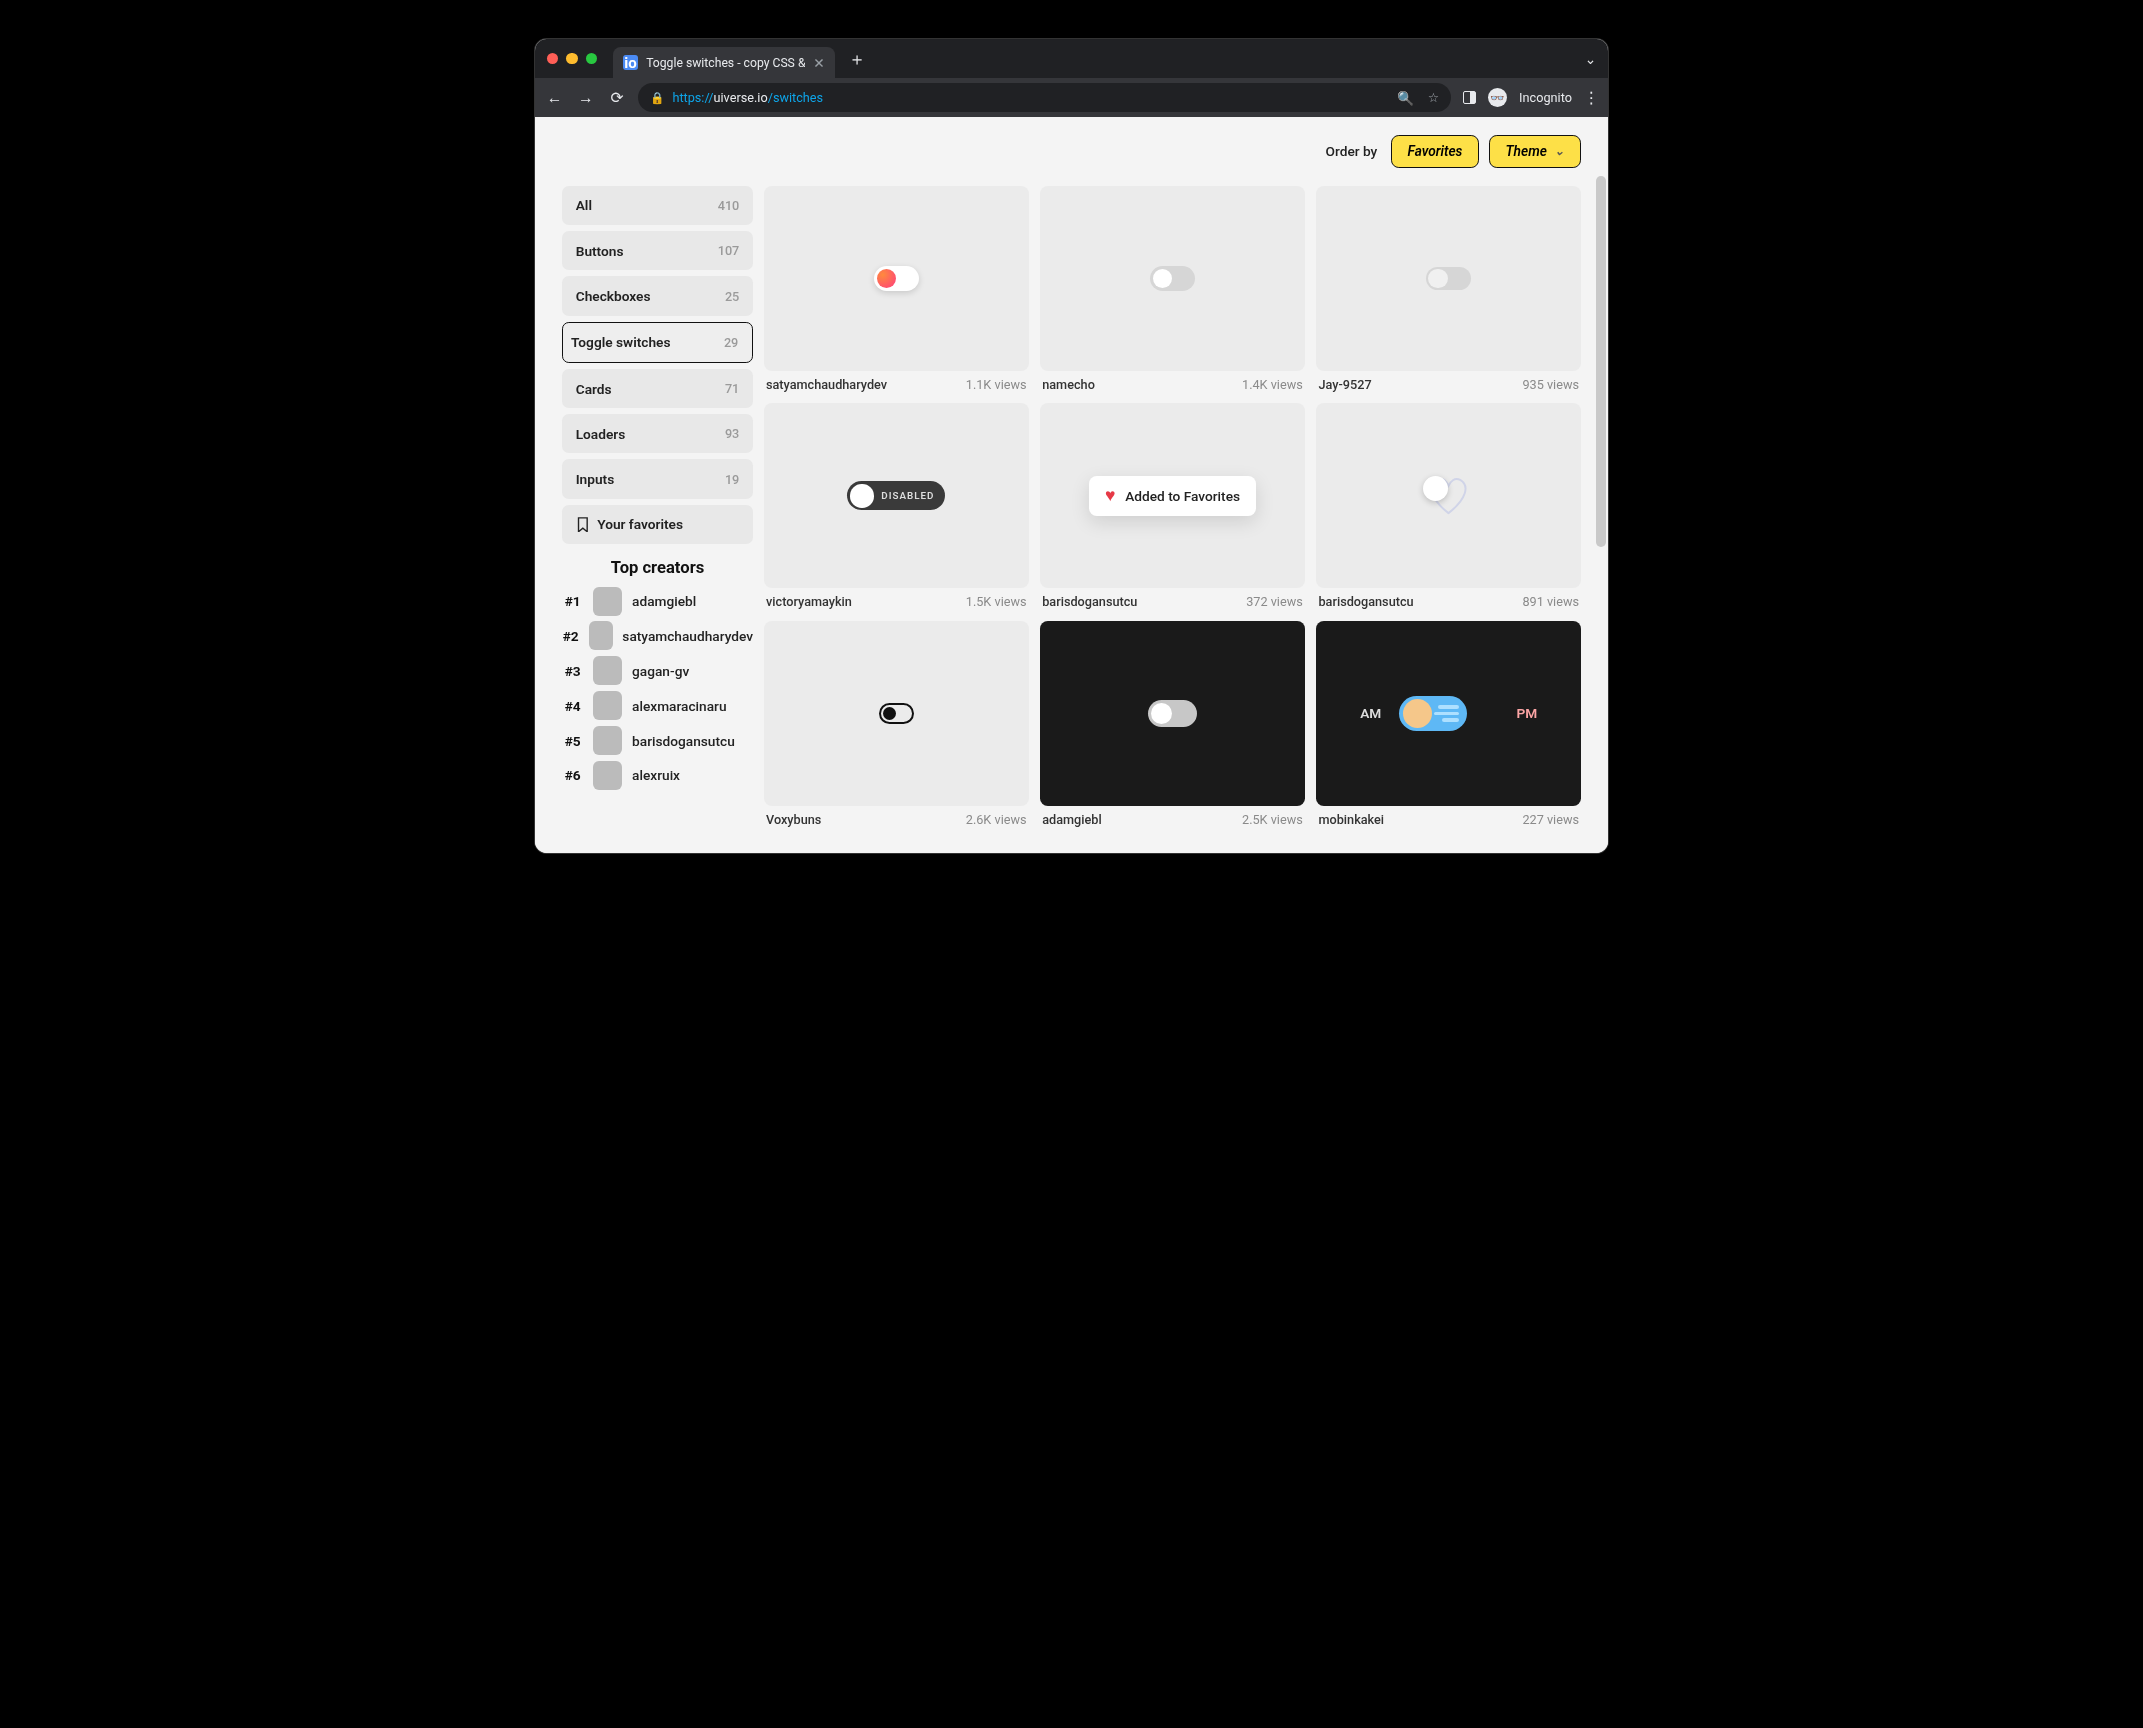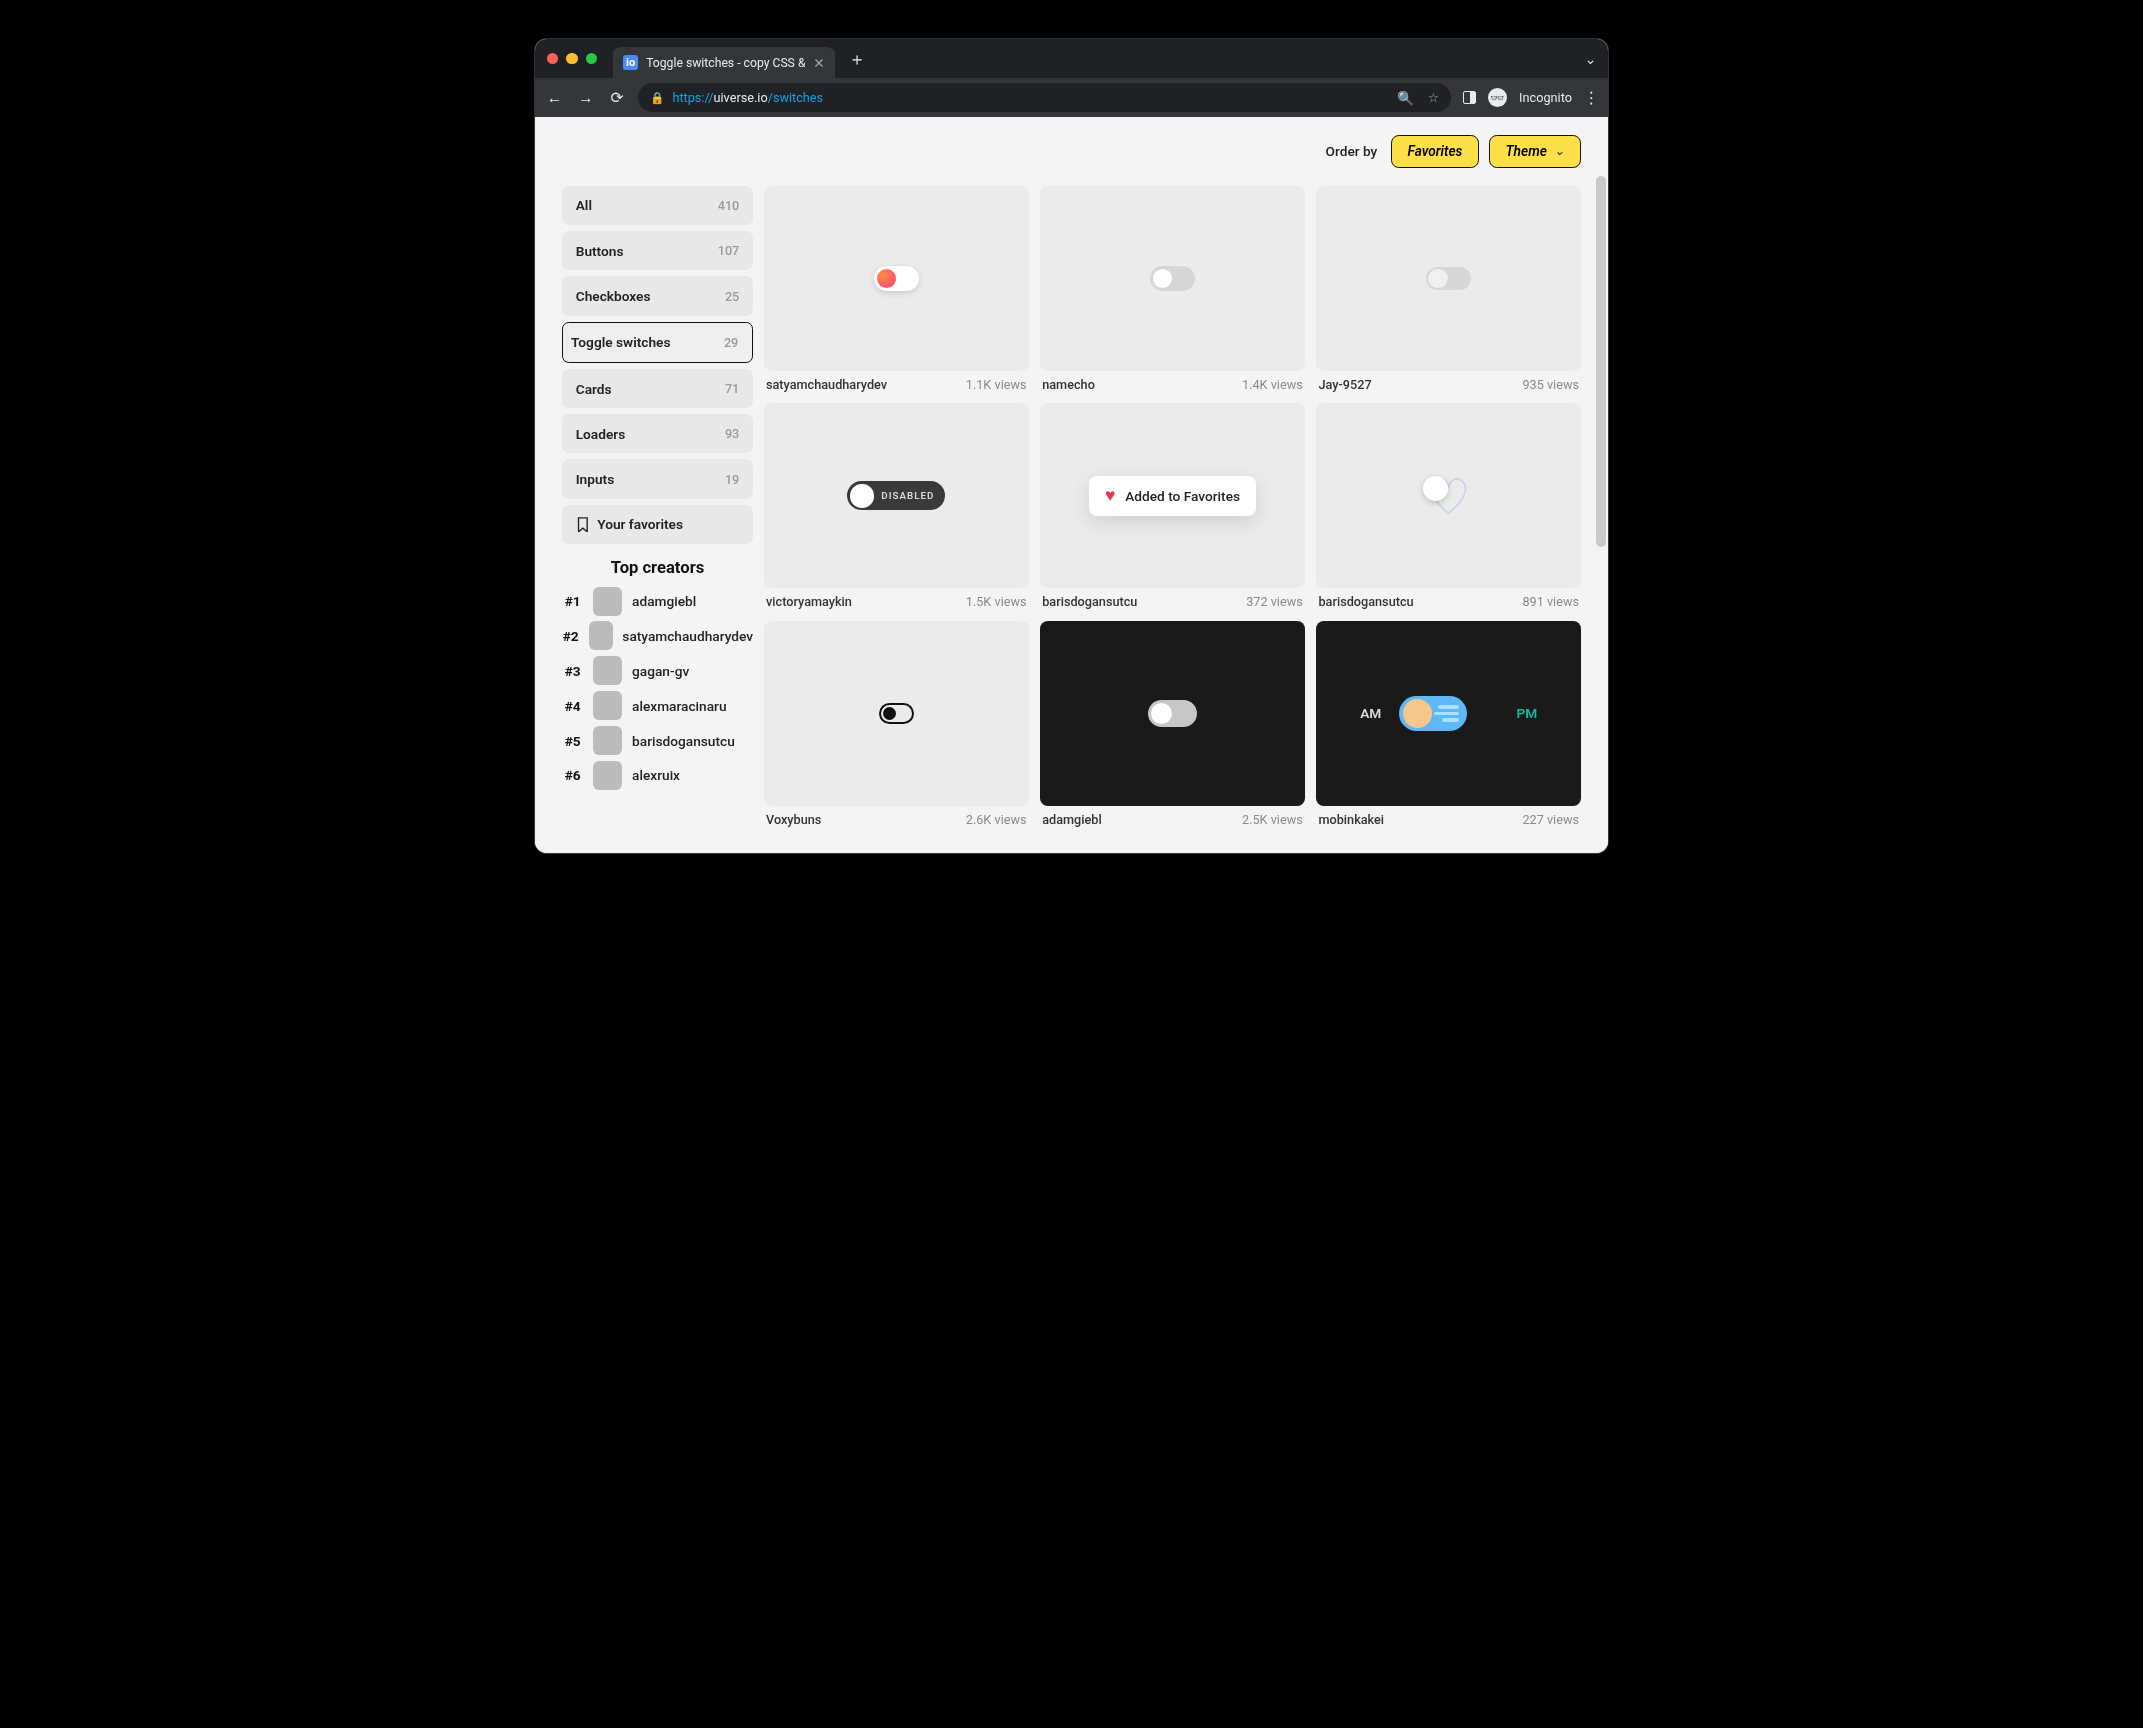--- a/index.html
+++ b/index.html
@@ -43,21 +43,21 @@
     gap: 7.8px;
     align-self: flex-end;
     font-size: 12.2px;
     color: #e8eaed;
     max-width: 234px;
   }
   .favicon {
     width: 15.6px; height: 15.6px; border-radius: 2.9px;
     background: #4b8bf4;
     display:flex; align-items:center; justify-content:center;
-    color:#fff; font-size:11px; font-weight:700;
+    color:#fff; font-size:15px; font-weight:700;
   }
   .tab-title { white-space: nowrap; overflow: hidden; text-overflow: ellipsis; flex:1; }
   .tab-close { color:#9aa0a6; font-size:13.7px; }
   .newtab { color:#e8eaed; margin-left:13.7px; font-size:17.6px; font-weight:300; }
   .titlebar .chev { margin-left:auto; color:#e8eaed; font-size:13.7px; }
   .toolbar {
     background: #35363a;
     height: 39px;
     display: flex;
     align-items: center;
@@ -172,21 +172,21 @@
   }
   .heart{color:#e63946;font-size:17.6px;}
   .heart-outline{position:relative;width:55px;height:47px;}
   .heart-outline svg{width:55px;height:47px;}
   .heart-knob{position:absolute;left:2px;top:3.9px;width:25px;height:25px;border-radius:50%;background:#fff;box-shadow:0 2px 5.9px rgba(0,0,0,.2);}
   .tg-outline{width:35px;height:21.5px;border-radius:10.7px;border:2.4px solid #111;position:relative;}
   .tg-outline .knob{position:absolute;left:2px;top:2px;width:13.7px;height:13.7px;border-radius:50%;background:#111;}
   .tg-dark{width:49px;height:27px;border-radius:13.7px;background:#c7c7c7;position:relative;}
   .tg-dark .knob{position:absolute;left:2.9px;top:2.9px;width:21.5px;height:21.5px;border-radius:50%;background:#fff;}
   .tg-ampm{display:flex;align-items:center;gap:17.6px;color:#ddd;font-size:13.7px;font-weight:600;}
-  .tg-ampm .pm{color:#14b8a6;padding-left:32px;}
+  .tg-ampm .pm{color:#fca5a5;padding-left:32px;}
   .tg-sky{width:68px;height:35px;border-radius:17.6px;background:#5eb8f5;position:relative;overflow:hidden;}
   .tg-sky .sun{position:absolute;left:3.9px;top:2.9px;width:29px;height:29px;border-radius:50%;background:#f5c78a;}
   .tg-sky .cl{position:absolute;right:7.8px;top:8.8px;width:21.5px;height:3.9px;border-radius:2px;background:#aee0ff;}
   .tg-sky .cl:nth-child(3){top:15.6px;width:25px;}
   .tg-sky .cl:nth-child(4){top:22.4px;width:17.6px;}
   
   .scrollbar {
     position:absolute; right:2px; top:59px; width:9.8px; height:371px;
     background:#c9c9c9; border-radius:4.9px;
   }

